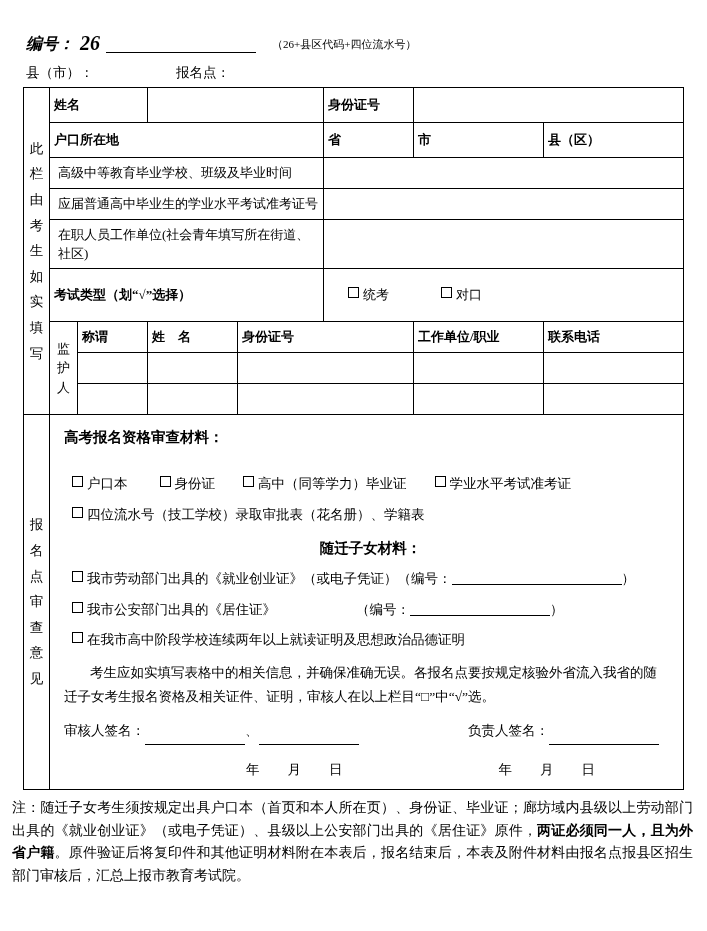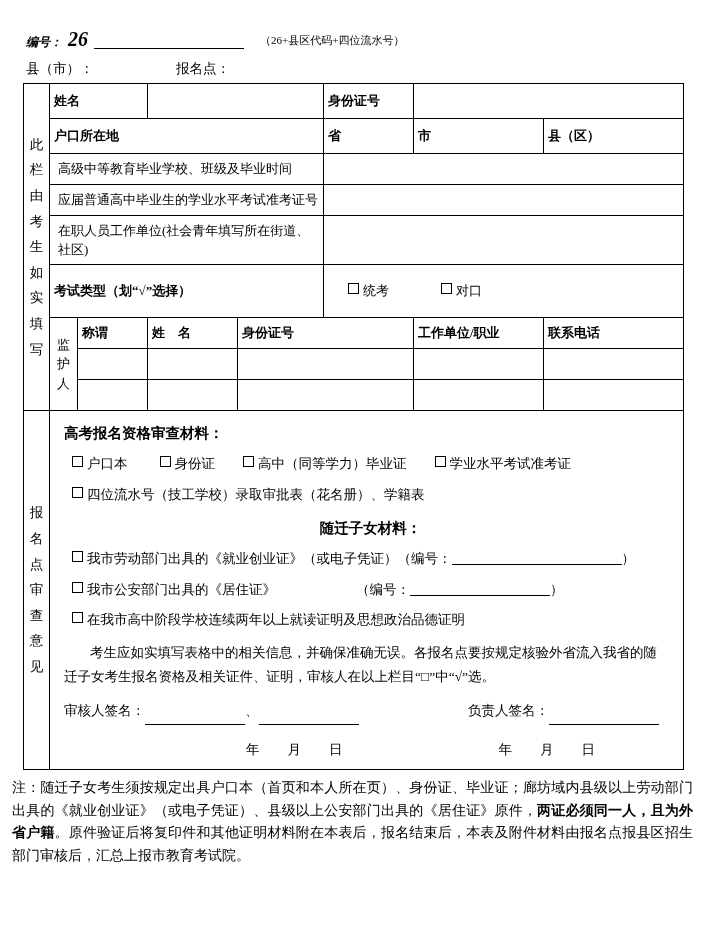--- a/index.html
+++ b/index.html
@@ -17,21 +17,21 @@
     padding:0;
     box-sizing:border-box;
     position:relative;
   }
   
   .hdr-no{
     display:flex;align-items:flex-end;
     padding:6px 14px 0 26px;
     font-size:15px;
   }
-  .hdr-no .lbl{font-weight:bold;font-style:italic;font-size:12px;white-space:nowrap;margin-top:28px;}
+  .hdr-no .lbl{font-weight:bold;font-style:italic;font-size:16px;white-space:nowrap;margin-top:28px;}
   .hdr-no .val{
     font-style:italic;font-weight:bold;font-size:20px;
     padding:0 6px;
   }
   .hdr-no .rule{
     flex:0 0 150px;
     border-bottom:1.4px solid #000;
     height:16px;
     margin:0 4px 2px 0;
   }
@@ -211,21 +211,21 @@
             <span>点</span>
             <span>审</span>
             <span>查</span>
             <span>意</span>
             <span>见</span>
       </td>
       <td colspan="7" style="padding:0">
         <div class="rev">
           <div><b>高考报名资格审查材料：</b></div>
 
-          <div style="margin-top:4px;display:flex;flex-wrap:nowrap;padding-left:8px;">
+          <div style="margin-top:20px;display:flex;flex-wrap:nowrap;padding-left:8px;">
             <span style="margin-right:32px;"><span class="cb"></span><span>户口本</span></span>
             <span style="margin-right:28px;"><span class="cb"></span><span>身份证</span></span>
             <span style="margin-right:28px;"><span class="cb"></span><span>高中（同等学力）毕业证</span></span>
             <span><span class="cb"></span><span>学业水平考试准考证</span></span>
           </div>
 
           <div style="margin-top:4px;padding-left:8px;">
             <span class="cb"></span><span>四位流水号（技工学校）录取审批表（花名册）、学籍表</span>
           </div>
 

